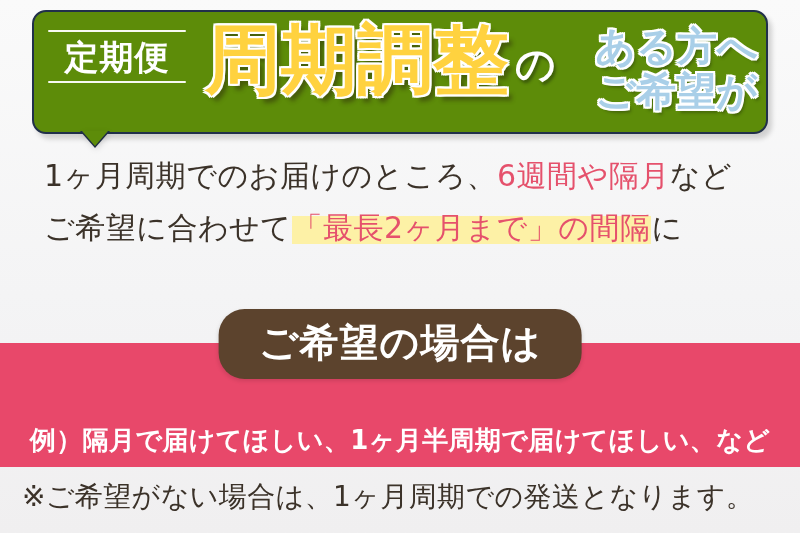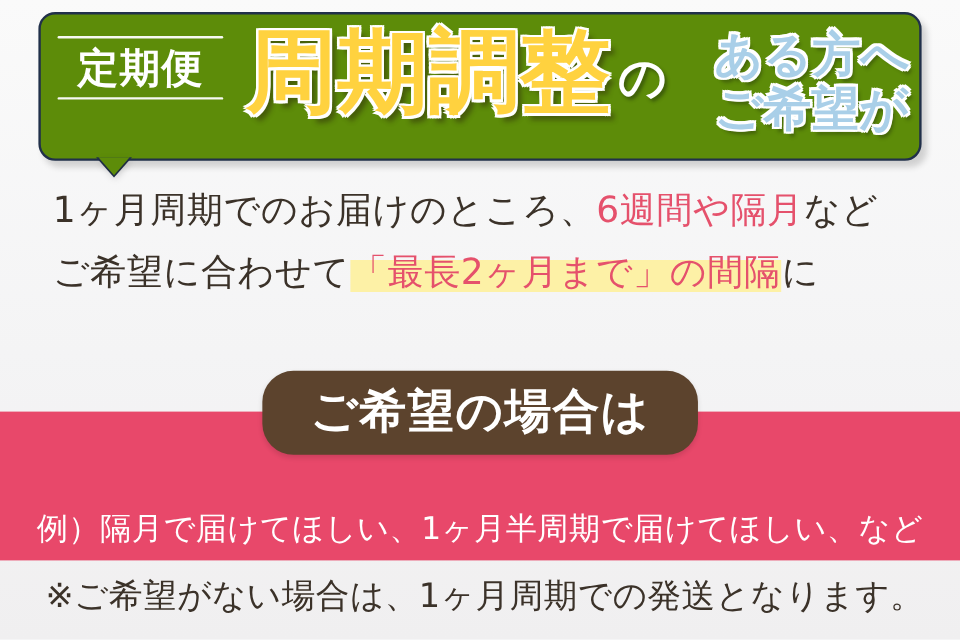--- a/index.html
+++ b/index.html
@@ -197,40 +197,39 @@
   }
   .band-main .y { color: #fdf09b; }
   .band-sub {
     position: absolute;
     left: 0;
     top: 80px;
     width: 800px;
     text-align: center;
     font-family: "DejaVu Sans", "Liberation Sans", sans-serif;
     font-size: 26px;
-    font-weight: 400;
+    font-weight: 700;
     color: #ffffff;
     letter-spacing: 0.4px;
     white-space: nowrap;
   }
 
   
   .footer-note {
     position: absolute;
     left: 0;
     top: 478px;
     width: 776px;
     text-align: center;
     font-family: "DejaVu Sans", "Liberation Sans", sans-serif;
     font-size: 28px;
     font-weight: 400;
     color: #3b3229;
     letter-spacing: 0.4px;
     white-space: nowrap;
-    padding-left: 16px;
   }
 </style>
 </head>
 <body>
 
 <div class="banner">
 
   <div class="header-box"></div>
   <div class="header-tail-outline"></div>
   <div class="header-tail"></div>

